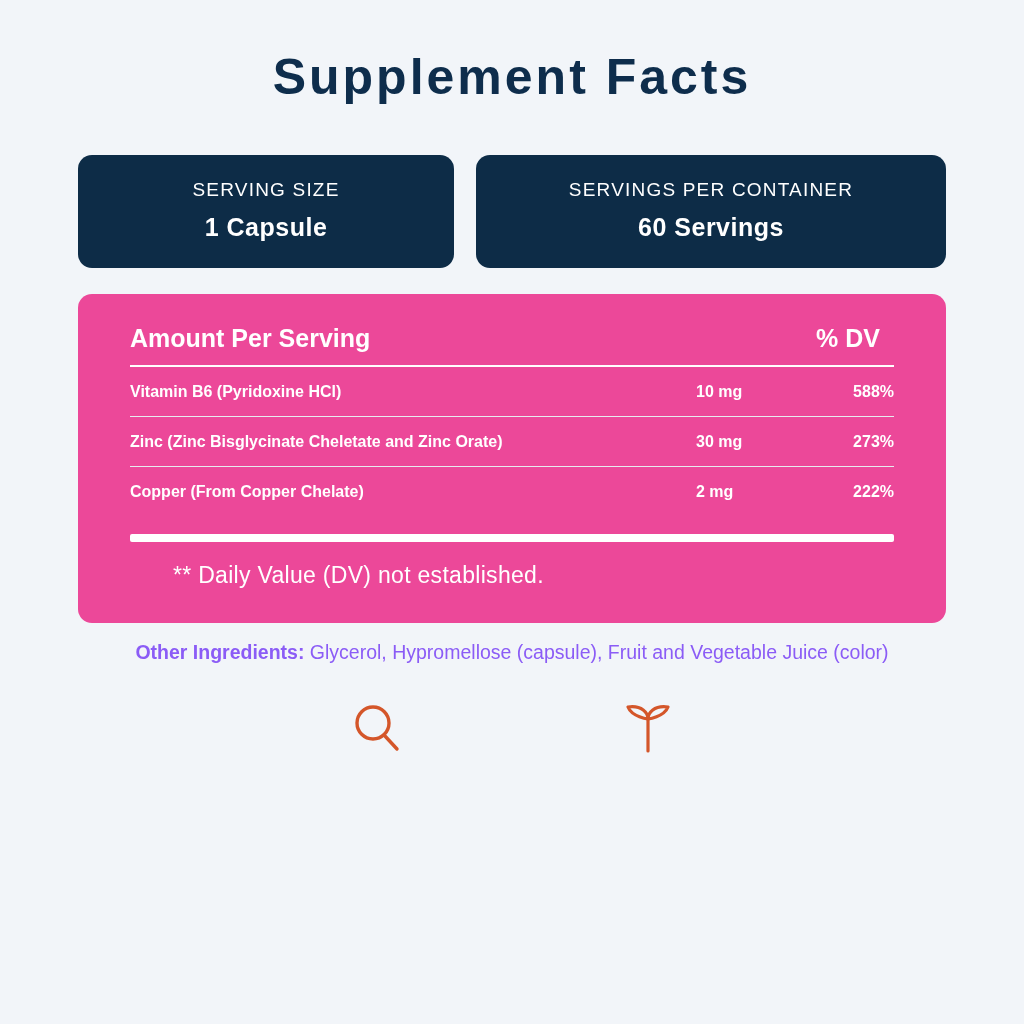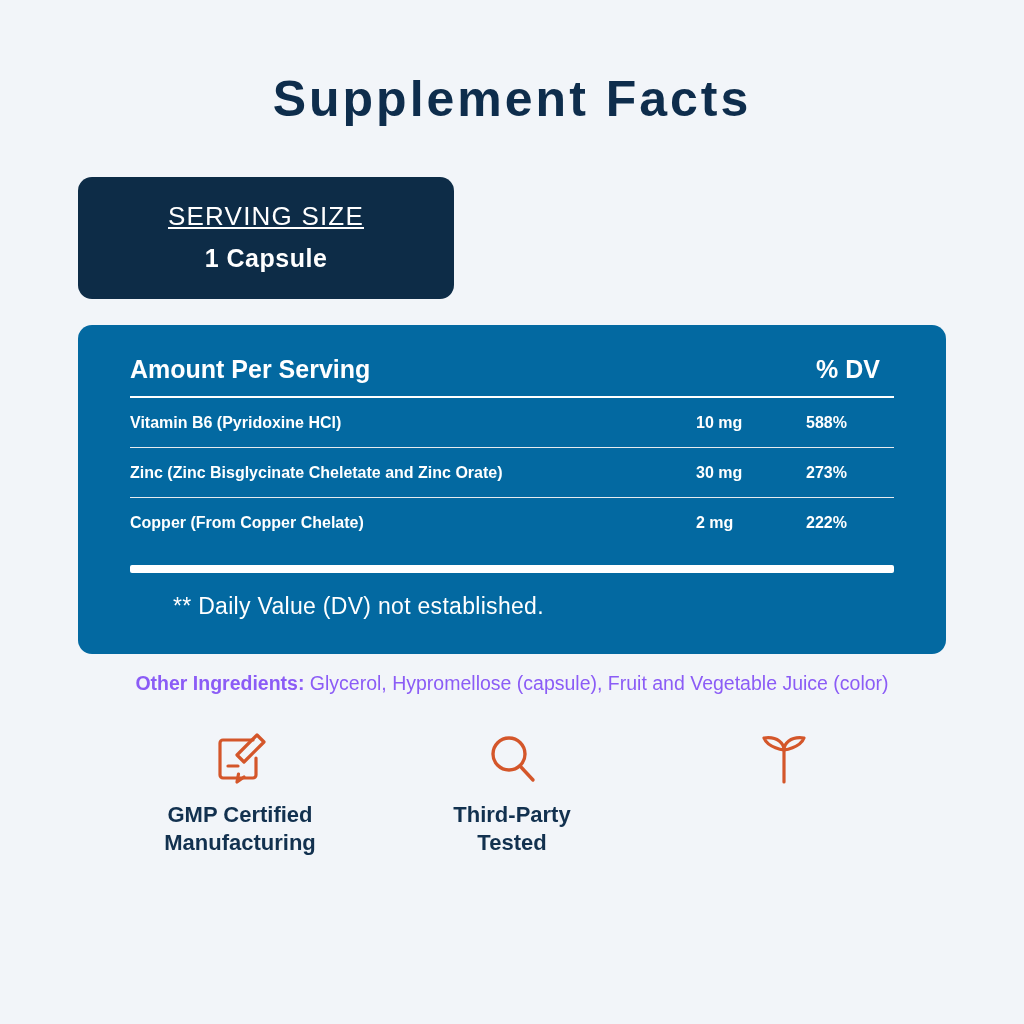--- a/index.html
+++ b/index.html
@@ -20,58 +20,57 @@
     height: 1024px;
     box-sizing: border-box;
     padding: 0 78px;
   }
   .title {
     text-align: center;
     font-size: 50px;
     font-weight: 700;
     letter-spacing: 3px;
     color: #0e2d4c;
-    padding-top: 72px;
+    padding-top: 50px;
     line-height: 1.1;
   }
 
   
   .serving-row {
     display: flex;
     gap: 22px;
     margin-top: 50px;
   }
   .serving-box {
     background: #0d2c47;
     border-radius: 14px;
     color: #ffffff;
     text-align: center;
     padding: 24px 10px 26px;
     box-sizing: border-box;
   }
   .serving-box.left { width: 376px; }
   .serving-box.right { flex: 1; }
   .serving-label {
-    font-size: 26px;
+    font-size: 19px;
     letter-spacing: 1.2px;
     font-weight: 400;
     color: #ffffff;
-    text-decoration: underline;
   }
   .serving-value {
     font-size: 25px;
     font-weight: 700;
     margin-top: 12px;
     letter-spacing: 0.5px;
   }
 
   
   .facts-panel {
     margin-top: 26px;
-    background: #0369a1;
+    background: #ec4899;
     border-radius: 14px;
     color: #ffffff;
     padding: 30px 52px 34px;
     box-sizing: border-box;
   }
   .facts-head {
     display: flex;
     align-items: baseline;
     font-size: 25px;
     font-weight: 700;
@@ -84,21 +83,21 @@
   .facts-row {
     display: flex;
     align-items: baseline;
     font-size: 16px;
     font-weight: 700;
     padding: 16px 0 15px;
     border-bottom: 1.5px solid #e7ebef;
   }
   .facts-row .r-name { flex: 1; }
   .facts-row .r-amt { width: 110px; text-align: left; }
-  .facts-row .r-dv { width: 88px; }
+  .facts-row .r-dv { width: 88px; text-align: right; }
 
   .facts-rule {
     height: 8px;
     background: #ffffff;
     margin-top: 18px;
     border-radius: 2px;
   }
   .facts-note {
     font-size: 23px;
     font-weight: 400;
@@ -146,20 +145,24 @@
 
 <div class="page">
 
   <div class="title">Supplement Facts</div>
 
   <div class="serving-row">
     <div class="serving-box left">
       <div class="serving-label">SERVING SIZE</div>
       <div class="serving-value">1 Capsule</div>
     </div>
+    <div class="serving-box right">
+      <div class="serving-label">SERVINGS PER CONTAINER</div>
+      <div class="serving-value">60 Servings</div>
+    </div>
   </div>
 
   <div class="facts-panel">
     <div class="facts-head">
       <div class="head-name">Amount Per Serving</div>
       <div class="head-dv">% DV</div>
     </div>
 
     <div class="facts-row">
       <div class="r-name">Vitamin B6 (Pyridoxine HCl)</div>
@@ -184,45 +187,27 @@
     <div class="facts-note">** Daily Value (DV) not established.</div>
   </div>
 
   <div class="other">
     <b>Other Ingredients:</b>
     <span>Glycerol, Hypromellose (capsule), Fruit and Vegetable Juice (color)</span>
   </div>
 
   <div class="badges">
 
-    <div class="badge">
-      <div class="glyph">
-        <svg width="58" height="58" viewBox="0 0 58 58" fill="none" stroke="#d4562a" stroke-width="3.2" stroke-linecap="round" stroke-linejoin="round">
-          <path d="M42 10H12a3 3 0 0 0-3 3v32a3 3 0 0 0 3 3h30a3 3 0 0 0 3-3V28"></path>
-          <path d="M33 47l-7 5 1.5-8"></path>
-          <path d="M46 5l7 7-20 20-7-7z"></path>
-          <path d="M17 36h10"></path>
-        </svg>
-      </div>
-      <div class="btext">
-        <span>GMP Certified</span><br>
-        <span>Manufacturing</span>
-      </div>
-    </div>
 
     <div class="badge">
       <div class="glyph">
         <svg width="58" height="58" viewBox="0 0 58 58" fill="none" stroke="#d4562a" stroke-width="3.4" stroke-linecap="round">
           <circle cx="26" cy="24" r="16"></circle>
           <path d="M37.5 36.5L50 50"></path>
         </svg>
-      </div>
-      <div class="btext">
-        <span>Third-Party</span><br>
-        <span>Tested</span>
       </div>
     </div>
 
     <div class="badge">
       <div class="glyph">
         <svg width="58" height="58" viewBox="0 0 58 58" fill="none" stroke="#d4562a" stroke-width="3.2" stroke-linecap="round" stroke-linejoin="round">
           <path d="M29 52V20"></path>
           <path d="M29 20C29 20 13 18 9 8c14-2 20 6 20 12z"></path>
           <path d="M29 20C29 20 45 18 49 8c-14-2-20 6-20 12z"></path>
         </svg>

